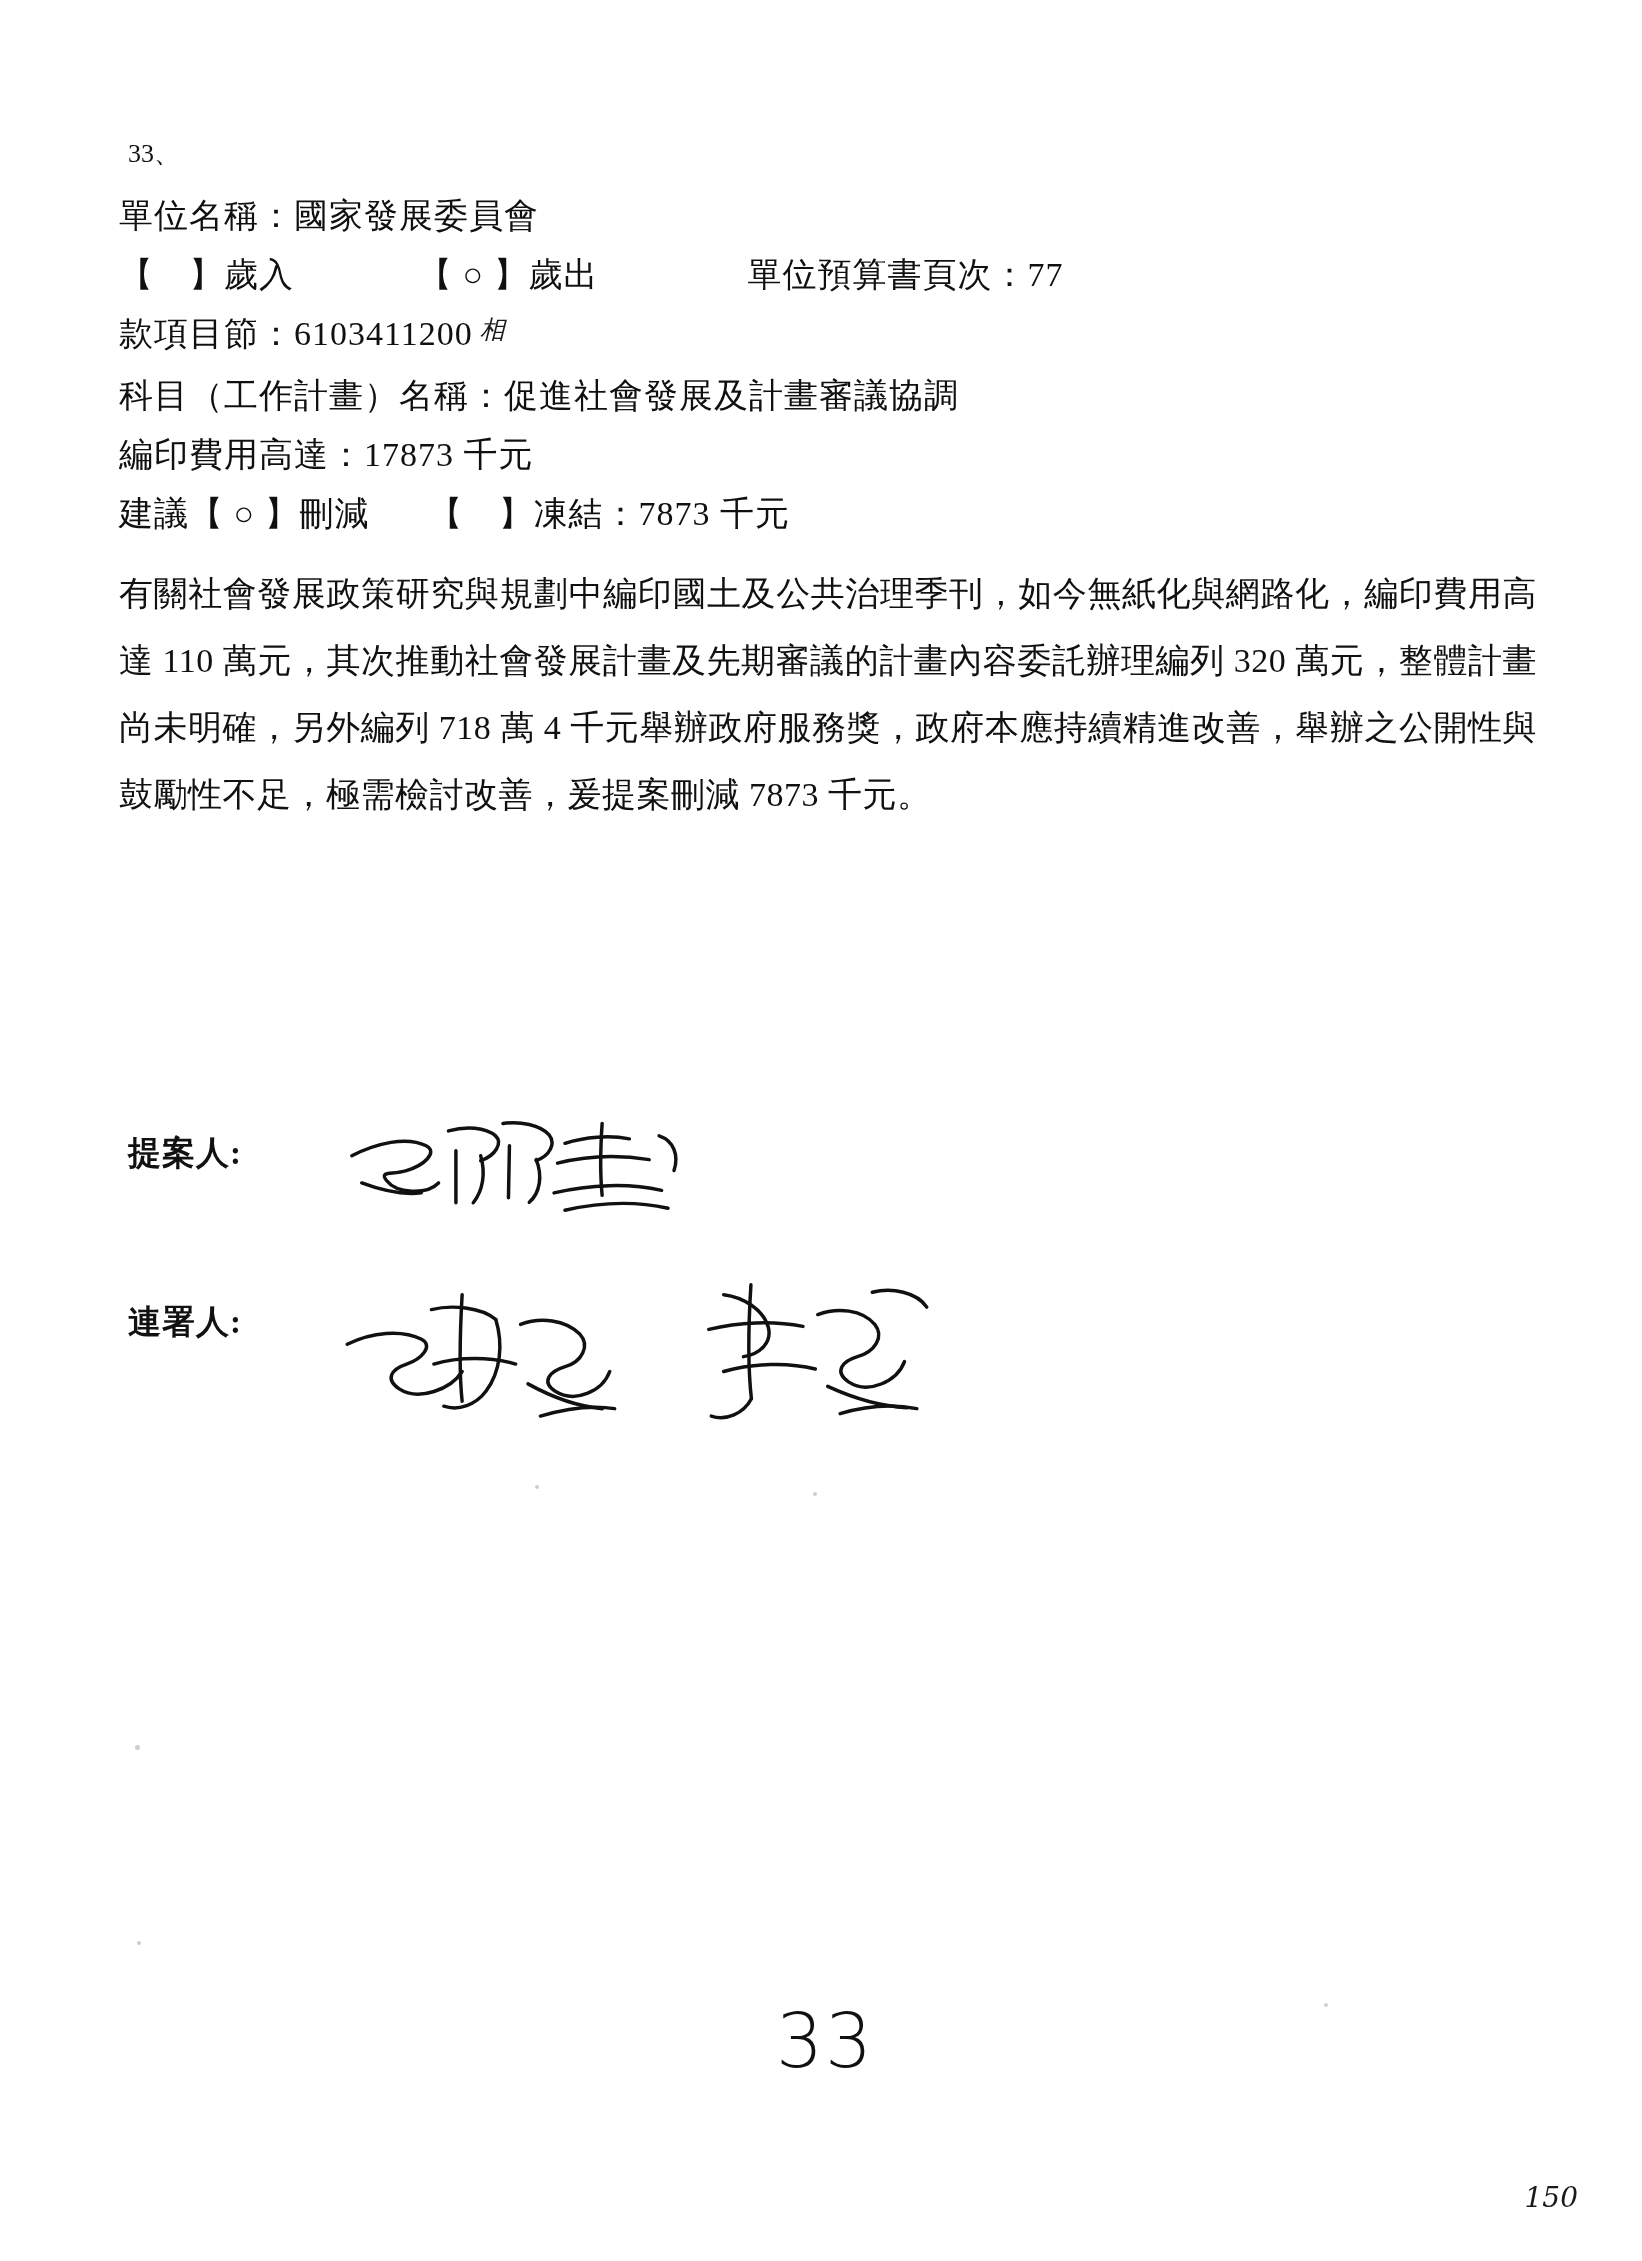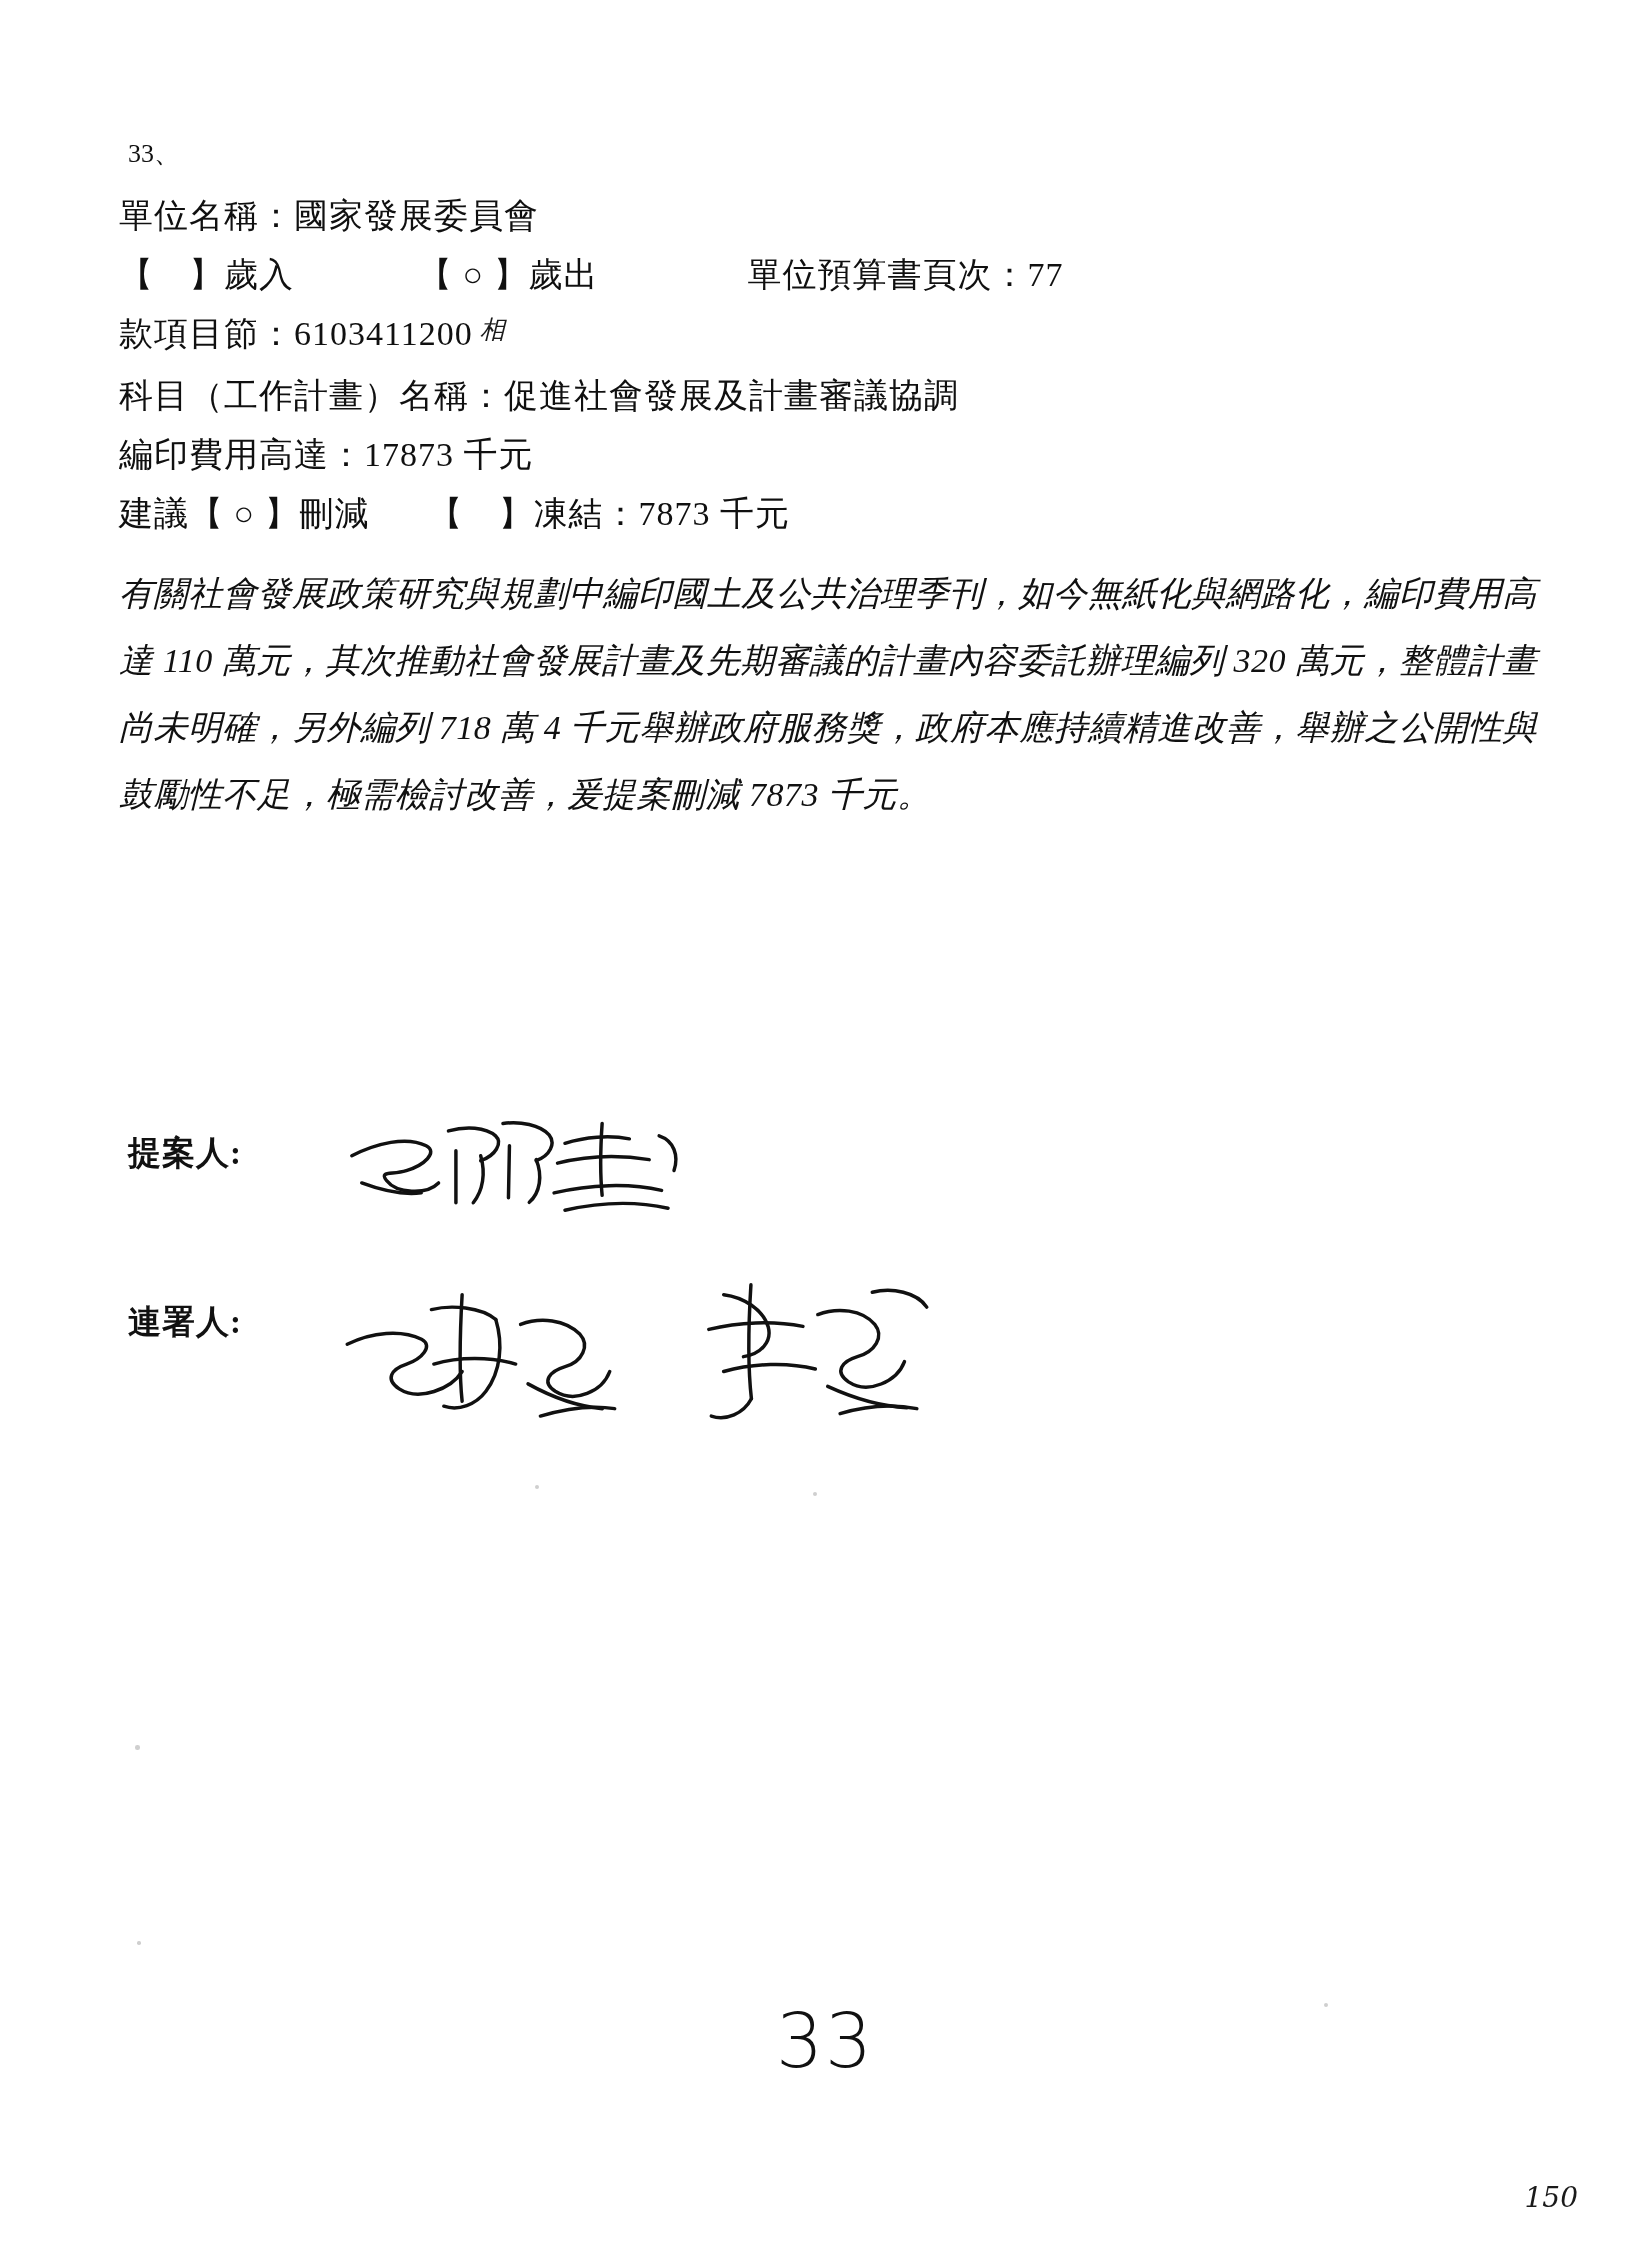--- a/index.html
+++ b/index.html
@@ -68,21 +68,20 @@
     font-style: italic;
   }
 
   .para {
     margin-top: 17px;
     font-size: 34px;
     line-height: 67px;
     text-align: justify;
     text-justify: inter-character;
     letter-spacing: 0.5px;
-    font-style: italic;
   }
 
   
   .sig-block {
     position: absolute;
     left: 119px;
     top: 1101px;
     width: 1418px;
   }
   .sig-row {

